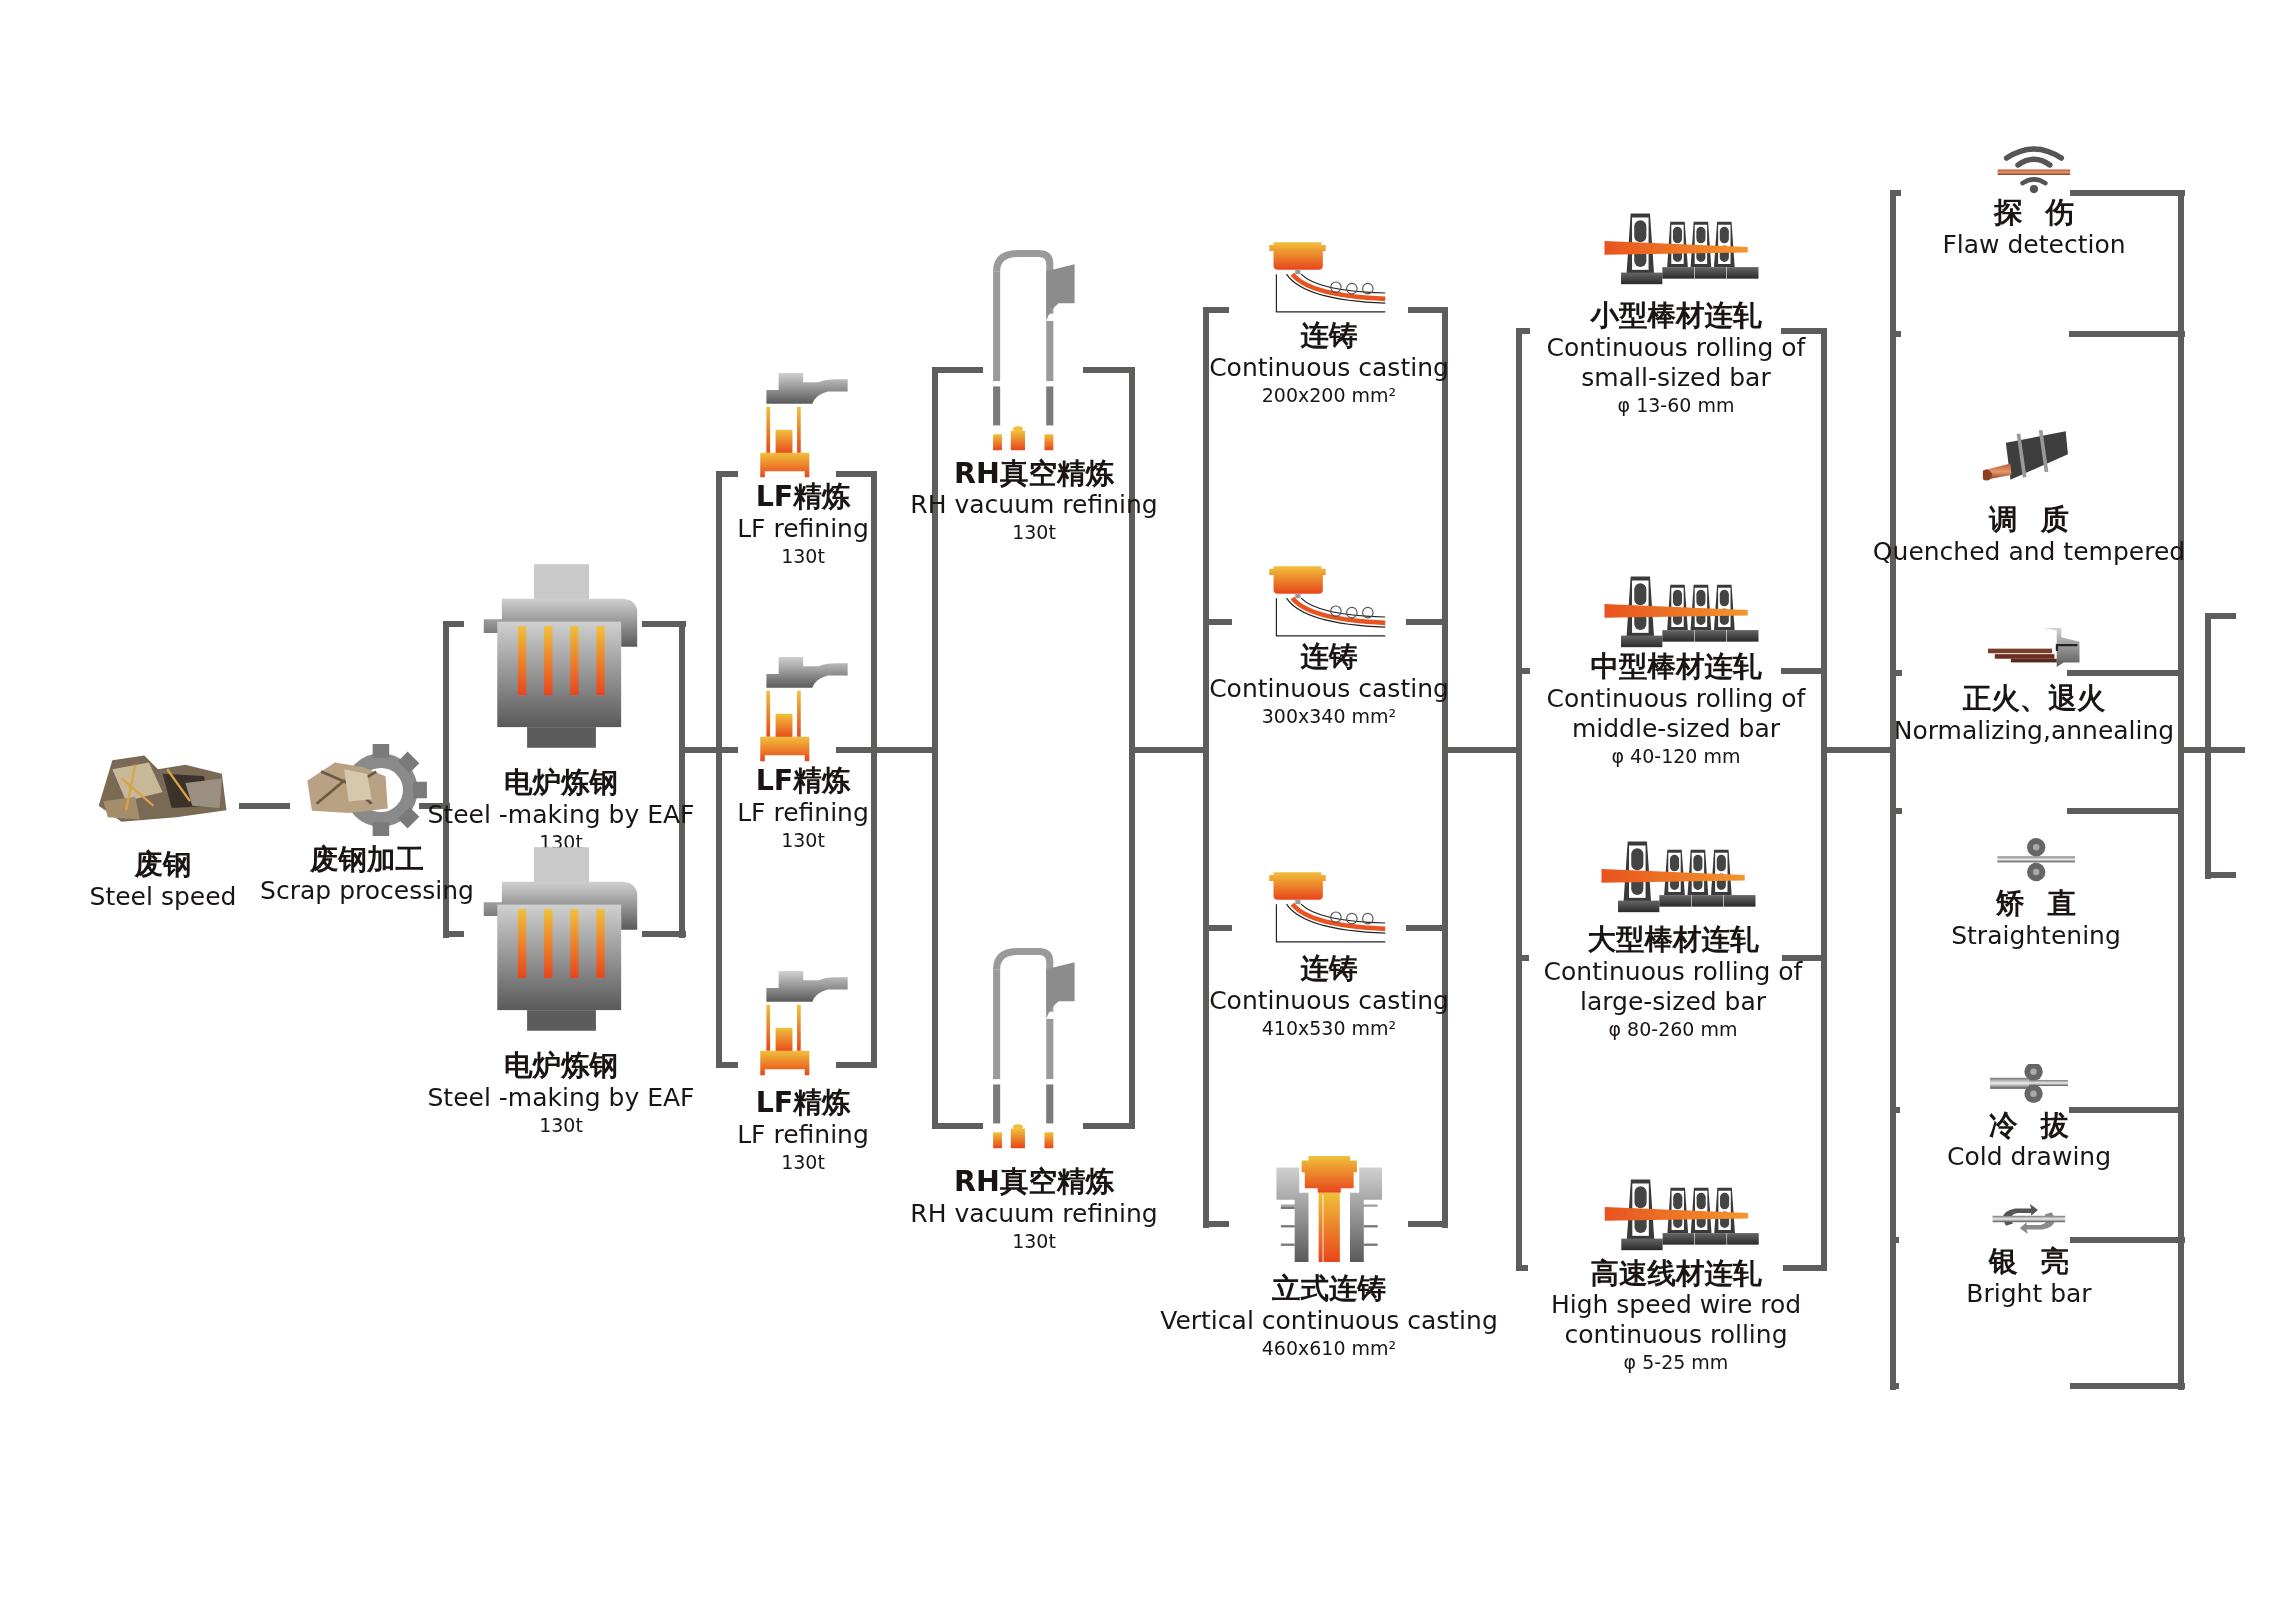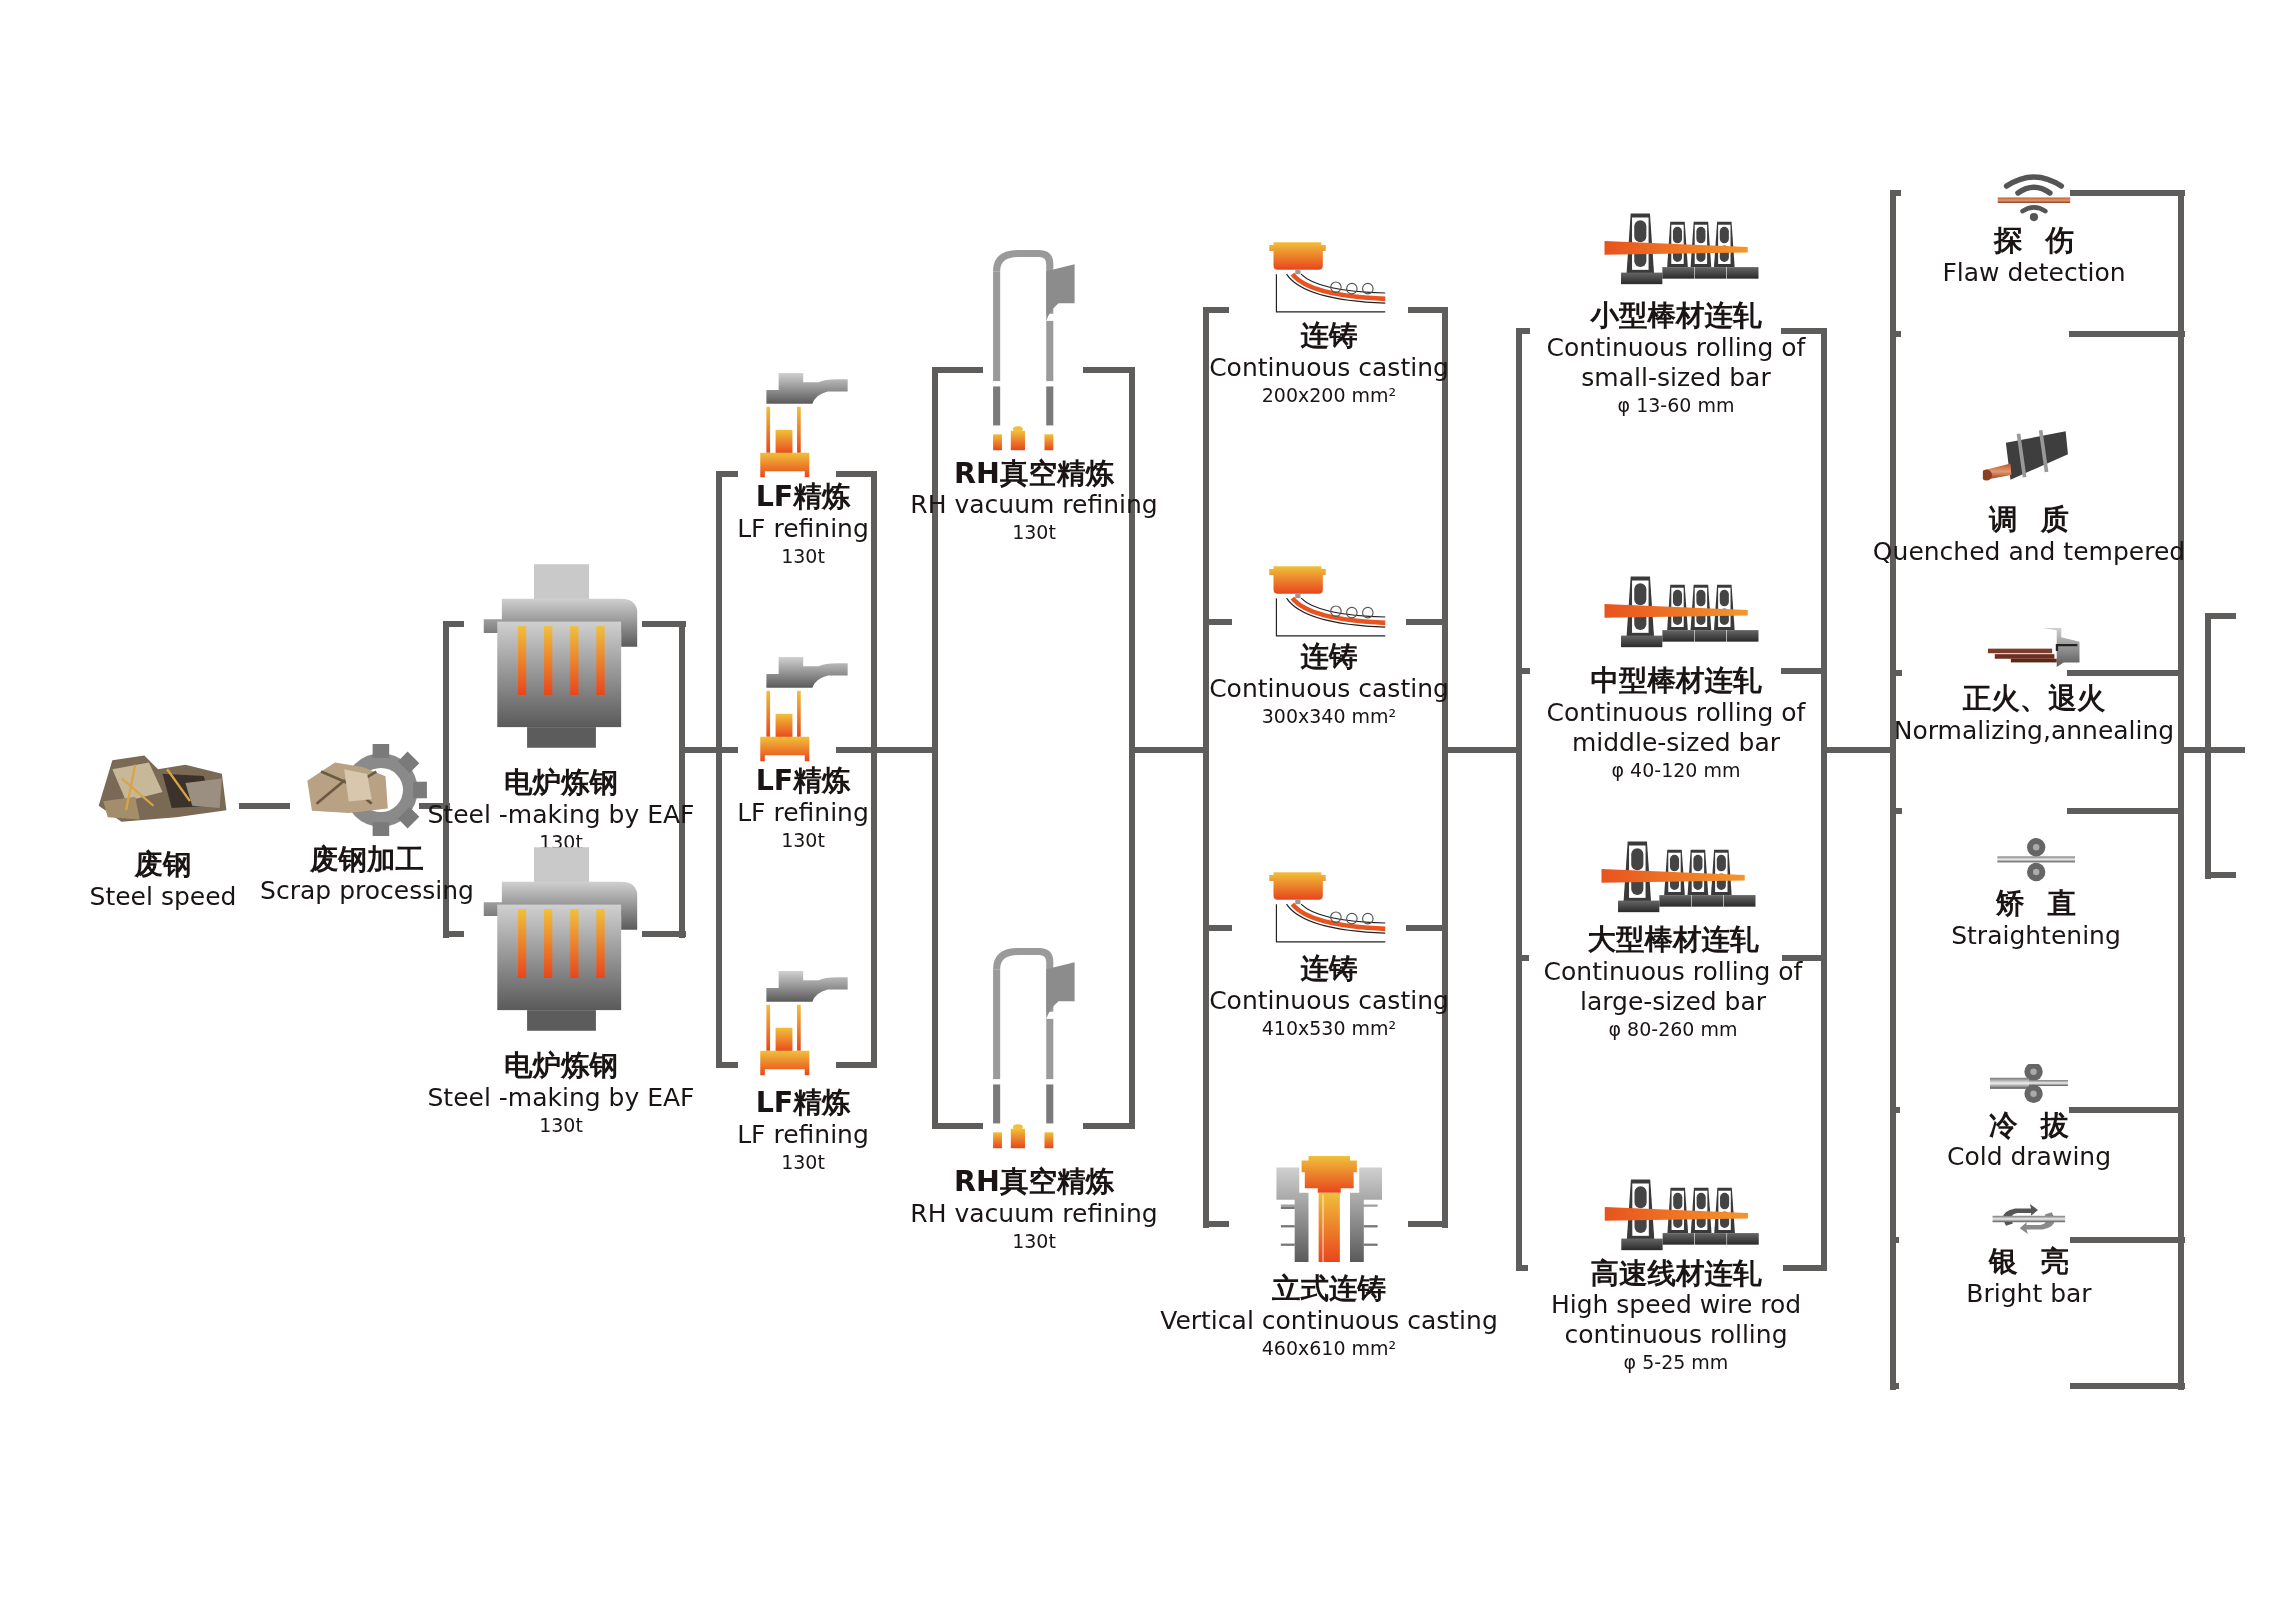--- a/index.html
+++ b/index.html
@@ -330,21 +330,21 @@
     </svg>
   <div class="zh" style="margin-top:13px;">小型棒材连轧</div>
   <div class="en">Continuous rolling of</div>
   <div class="en">small-sized bar</div>
   <div class="num">φ 13-60 mm</div>
 </div>
 <div class="node" style="left:1676px;top:575px;">
   <svg viewBox="-70 -5 540 265" style="width:239px;height:73px">
       <use href="#millShape"></use>
     </svg>
-  <div class="zh" style="margin-top:15px;">中型棒材连轧</div>
+  <div class="zh" style="margin-top:1px;">中型棒材连轧</div>
   <div class="en">Continuous rolling of</div>
   <div class="en">middle-sized bar</div>
   <div class="num">φ 40-120 mm</div>
 </div>
 <div class="node" style="left:1673px;top:840px;">
   <svg viewBox="-70 -5 540 265" style="width:239px;height:73px">
       <use href="#millShape"></use>
     </svg>
   <div class="zh" style="margin-top:9.2px;">大型棒材连轧</div>
   <div class="en">Continuous rolling of</div>
@@ -354,21 +354,21 @@
 <div class="node" style="left:1676px;top:1178px;">
   <svg viewBox="-70 -5 540 265" style="width:239px;height:73px">
       <use href="#millShape"></use>
     </svg>
   <div class="zh" style="margin-top:4.6px;">高速线材连轧</div>
   <div class="en">High speed wire rod</div>
   <div class="en">continuous rolling</div>
   <div class="num">φ 5-25 mm</div>
 </div>
 
-<div class="node" style="left:2034px;top:172px;">
+<div class="node" style="left:2034px;top:144px;">
   <svg width="73" height="51" viewBox="0 0 160 110">
     <path d="M20 30 Q80 -10 140 30" stroke="#555" stroke-width="12" fill="none" stroke-linecap="round"></path>
     <path d="M45 45 Q80 20 115 45" stroke="#555" stroke-width="12" fill="none" stroke-linecap="round"></path>
     <rect x="0" y="55" width="160" height="12" fill="url(#gCopper)"></rect>
     <path d="M55 85 Q80 68 105 85" stroke="#555" stroke-width="10" fill="none" stroke-linecap="round"></path>
     <circle cx="80" cy="98" r="9" fill="#555"></circle>
   </svg>
   <div class="zh"><span class="spaced">探伤</span></div>
   <div class="en">Flaw detection</div>
 </div>

